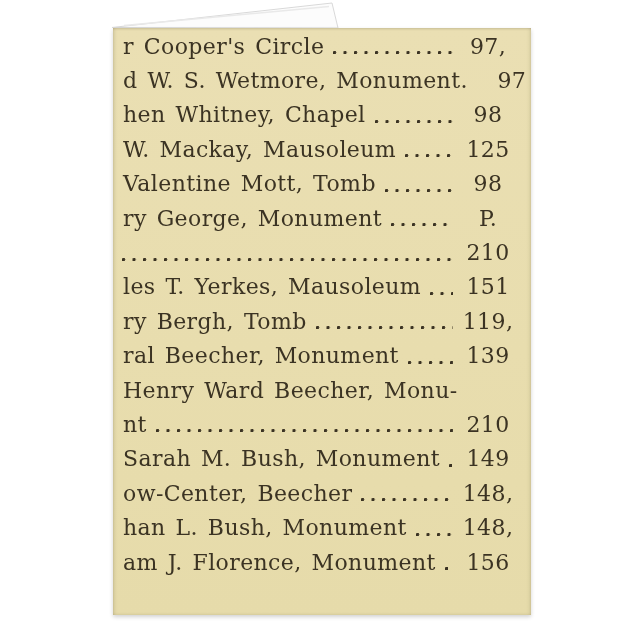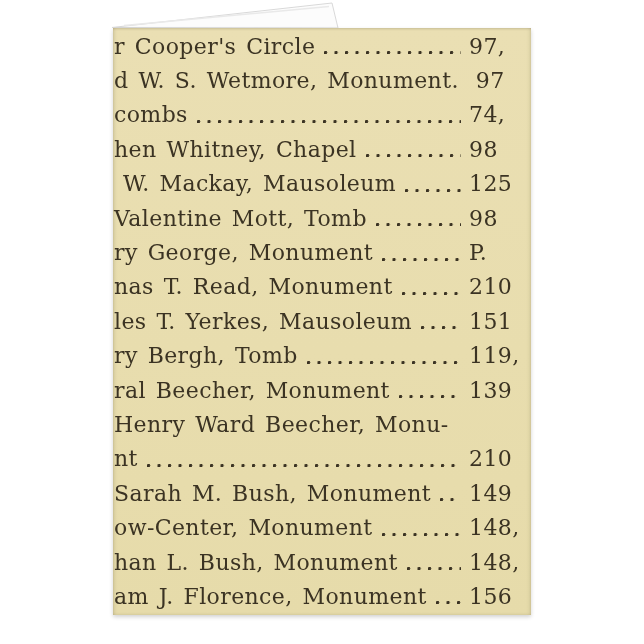--- a/index.html
+++ b/index.html
@@ -32,34 +32,34 @@
   .row{
     display:flex;
     align-items:center;
     height:34.4px;
     font-size:22px;
     color:#3b3323;
     letter-spacing:.4px;
     word-spacing:2.5px;
     white-space:nowrap;
   }
-  .label{flex:0 0 auto;padding-left:1px;}
+  .label{flex:0 0 auto;padding-left:10px;}
   .leader{
     flex:1 1 auto;
     height:4px;
     margin:14px 8px 0 9px;
     background-image:radial-gradient(circle at 1.6px 1.6px,#3b3323 1.45px,rgba(0,0,0,0) 1.9px);
     background-size:10.5px 4px;
     background-repeat:repeat-x;
     min-width:0;
   }
   .num{
     flex:0 0 54px;
-    text-align:left;
-    padding-right:8px;
+    text-align:center;
+    padding-right:16px;
   }
 </style>
 </head>
 <body>
 
 <svg class="fold-svg" width="644" height="32" viewBox="0 0 644 32" aria-hidden="true">
   <polygon points="112,27.5 332,3 338,28" fill="#fcfcfc" stroke="#d9d9d9" stroke-width="1"></polygon>
   <line x1="124" y1="25.5" x2="329" y2="6.5" stroke="#e9e9e9" stroke-width="1.4"></line>
 </svg>
 
@@ -70,25 +70,20 @@
     <span class="leader"></span>
     <span class="num">97,</span>
   </div>
 
   <div class="row">
     <span class="label">d W. S. Wetmore, Monument.</span>
     <span class="leader" style="visibility: hidden;"></span>
     <span class="num">97</span>
   </div>
 
-  <div class="row">
-    <span class="label">combs</span>
-    <span class="leader"></span>
-    <span class="num">74,</span>
-  </div>
 
   <div class="row">
     <span class="label">hen Whitney, Chapel</span>
     <span class="leader"></span>
     <span class="num">98</span>
   </div>
 
   <div class="row">
     <span class="label" style="padding-left: 10px;">W. Mackay, Mausoleum</span>
     <span class="leader"></span>
@@ -101,21 +96,20 @@
     <span class="num">98</span>
   </div>
 
   <div class="row">
     <span class="label">ry George, Monument</span>
     <span class="leader"></span>
     <span class="num">P.</span>
   </div>
 
   <div class="row">
-    <span class="label">nas T. Read, Monument</span>
     <span class="leader"></span>
     <span class="num">210</span>
   </div>
 
   <div class="row">
     <span class="label">les T. Yerkes, Mausoleum</span>
     <span class="leader"></span>
     <span class="num">151</span>
   </div>
 
@@ -137,27 +131,27 @@
     <span class="num"></span>
   </div>
 
   <div class="row">
     <span class="label">nt</span>
     <span class="leader"></span>
     <span class="num">210</span>
   </div>
 
   <div class="row">
-    <span class="label" style="padding-left: 1px;">Sarah M. Bush, Monument</span>
+    <span class="label" style="padding-left: 10px;">Sarah M. Bush, Monument</span>
     <span class="leader"></span>
     <span class="num">149</span>
   </div>
 
   <div class="row">
-    <span class="label">ow-Center, Monument</span>
+    <span class="label">ow-Center, Beecher</span>
     <span class="leader"></span>
     <span class="num">148,</span>
   </div>
 
   <div class="row">
     <span class="label">han L. Bush, Monument</span>
     <span class="leader"></span>
     <span class="num">148,</span>
   </div>
 

